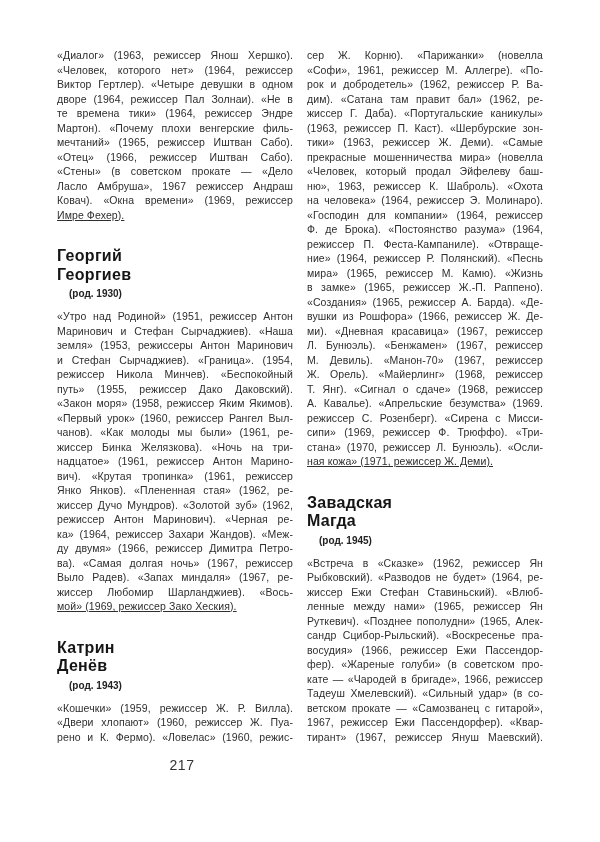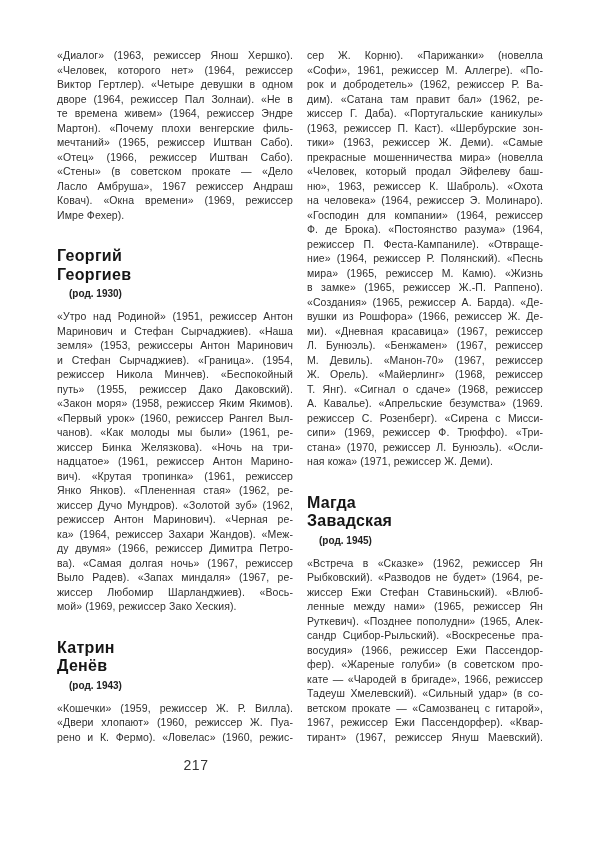--- a/index.html
+++ b/index.html
@@ -32,20 +32,21 @@
     line-height: 14.5px;
     height: 14.5px;
     overflow: hidden;
     letter-spacing: 0.1px;
     text-align: justify;
     text-align-last: justify;
     color: #2e2e2e;
   }
   .para.last-left .line:last-child {
     text-align-last: left;
+    text-decoration: underline;
   }
   .person {
     margin: 25px 0 9px 0;
   }
   .person-name {
     font-size: 16px;
     font-weight: bold;
     line-height: 18.5px;
     letter-spacing: 0.3px;
     color: #151515;
@@ -54,41 +55,41 @@
     font-size: 10px;
     font-weight: bold;
     line-height: 13px;
     margin-top: 3px;
     color: #222222;
     padding-left: 12px;
   }
   .page-number {
     position: absolute;
     top: 757px;
-    left: 78px;
+    left: 64px;
     width: 236px;
     text-align: center;
     font-size: 14px;
     letter-spacing: 0.5px;
     color: #333333;
   }
 </style>
 </head>
 <body>
 
 <div class="page">
   <div class="columns">
 
     <div class="col">
       <div class="para last-left">
           <div class="line">«Диалог» (1963, режиссер Янош Хершко).</div>
           <div class="line">«Человек, которого нет» (1964, режиссер</div>
           <div class="line">Виктор Гертлер). «Четыре девушки в одном</div>
           <div class="line">дворе (1964, режиссер Пал Золнаи). «Не в</div>
-          <div class="line">те времена живем» (1964, режиссер Эндре</div>
+          <div class="line">те времена тики» (1964, режиссер Эндре</div>
           <div class="line">Мартон). «Почему плохи венгерские филь-</div>
           <div class="line">мечтаний» (1965, режиссер Иштван Сабо).</div>
           <div class="line">«Отец» (1966, режиссер Иштван Сабо).</div>
           <div class="line">«Стены» (в советском прокате — «Дело</div>
           <div class="line">Ласло Амбруша», 1967 режиссер Андраш</div>
           <div class="line">Ковач). «Окна времени» (1969, режиссер</div>
           <div class="line">Имре Фехер).</div>
         </div>
 
       <div class="person">
@@ -161,22 +162,22 @@
           <div class="line">Ж. Орель). «Майерлинг» (1968, режиссер</div>
           <div class="line">Т. Янг). «Сигнал о сдаче» (1968, режиссер</div>
           <div class="line">А. Кавалье). «Апрельские безумства» (1969.</div>
           <div class="line">режиссер С. Розенберг). «Сирена с Мисси-</div>
           <div class="line">сипи» (1969, режиссер Ф. Трюффо). «Три-</div>
           <div class="line">стана» (1970, режиссер Л. Бунюэль). «Осли-</div>
           <div class="line">ная кожа» (1971, режиссер Ж. Деми).</div>
         </div>
 
       <div class="person">
+        <div class="person-name">Завадская</div>
         <div class="person-name">Магда</div>
-        <div class="person-name">Завадская</div>
         <div class="person-born">(род. 1945)</div>
       </div>
 
       <div class="para">
           <div class="line">«Встреча в «Сказке» (1962, режиссер Ян</div>
           <div class="line">Рыбковский). «Разводов не будет» (1964, ре-</div>
           <div class="line">жиссер Ежи Стефан Ставиньский). «Влюб-</div>
           <div class="line">ленные между нами» (1965, режиссер Ян</div>
           <div class="line">Руткевич). «Позднее пополудни» (1965, Алек-</div>
           <div class="line">сандр Сцибор-Рыльский). «Воскресенье пра-</div>

